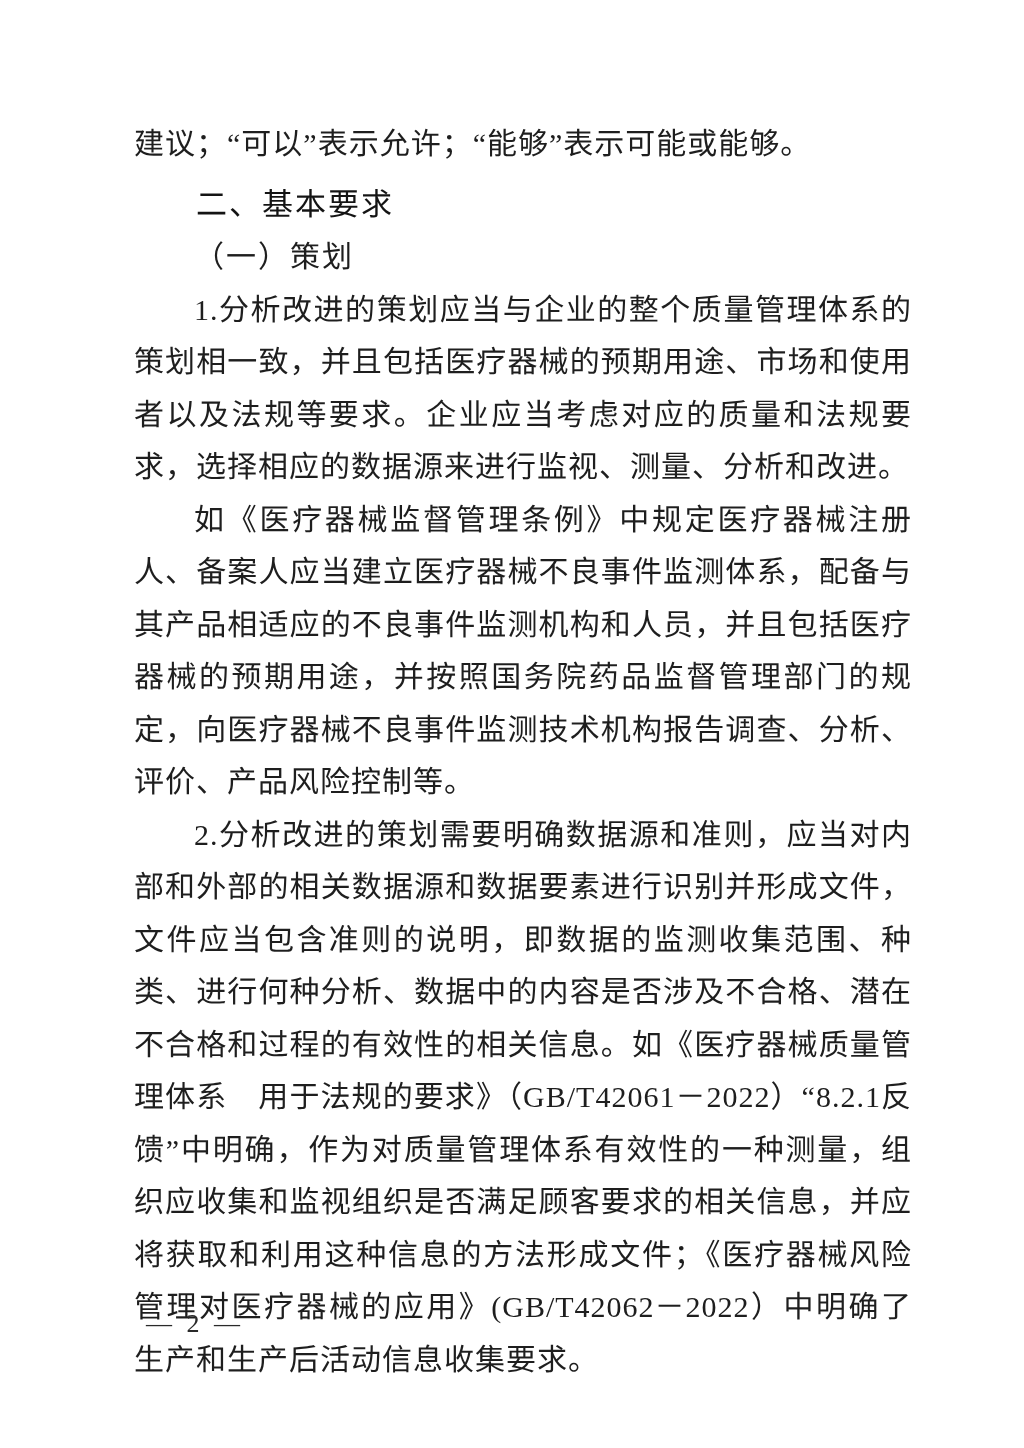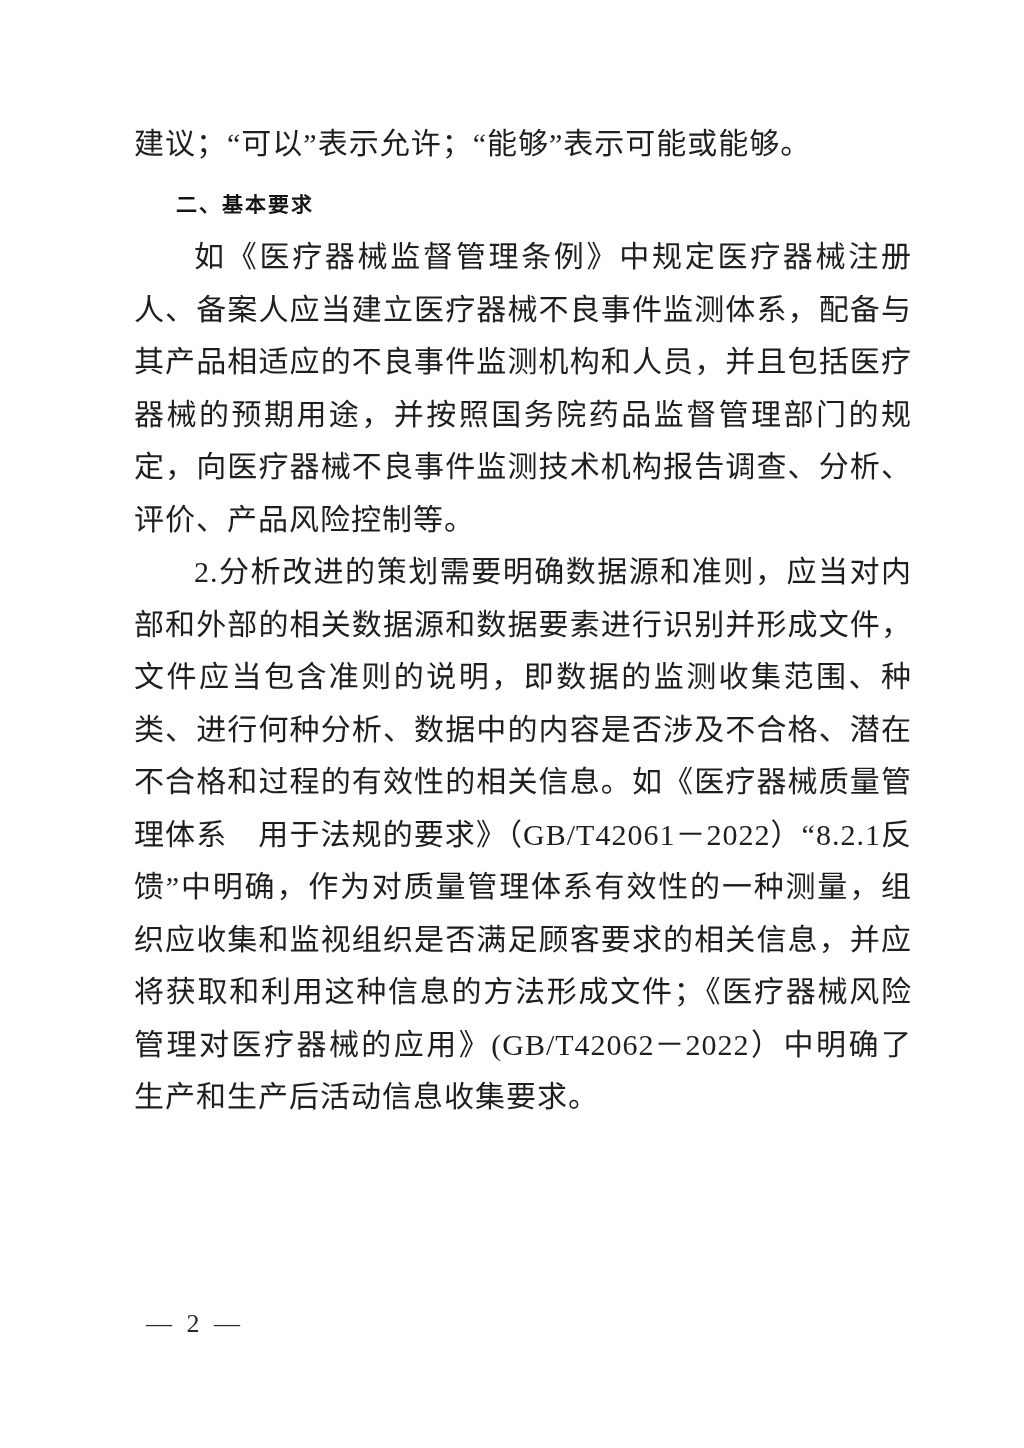--- a/index.html
+++ b/index.html
@@ -31,23 +31,23 @@
     text-align: justify;
     text-justify: inter-ideograph;
     text-indent: 2em;
     letter-spacing: 1px;
   }
   .content p.no-indent {
     text-indent: 0;
   }
   .content h2.sec-heading {
     margin: 8px 0 0 0;
-    font-size: 21px;
+    font-size: 31px;
     line-height: 52.5px;
-    font-weight: bold;
+    font-weight: normal;
     font-family: "Liberation Sans", "DejaVu Sans", sans-serif;
     text-indent: 2em;
     letter-spacing: 2px;
     color: #141414;
   }
   .content p.subsection {
     letter-spacing: 2px;
   }
   .page-footer {
     position: absolute;
@@ -60,17 +60,19 @@
     font-family: "Liberation Serif", "DejaVu Serif", serif;
   }
 </style>
 </head>
 <body>
 
 <div class="page">
   <div class="content">
     <p class="no-indent">建议；“可以”表示允许；“能够”表示可能或能够。</p>
     <h2 class="sec-heading">二、基本要求</h2>
+    <p class="subsection">（一）策划</p>
+    <p>1.分析改进的策划应当与企业的整个质量管理体系的策划相一致，并且包括医疗器械的预期用途、市场和使用者以及法规等要求。企业应当考虑对应的质量和法规要求，选择相应的数据源来进行监视、测量、分析和改进。</p>
     <p>如《医疗器械监督管理条例》中规定医疗器械注册人、备案人应当建立医疗器械不良事件监测体系，配备与其产品相适应的不良事件监测机构和人员，并且包括医疗器械的预期用途，并按照国务院药品监督管理部门的规定，向医疗器械不良事件监测技术机构报告调查、分析、评价、产品风险控制等。</p>
     <p>2.分析改进的策划需要明确数据源和准则，应当对内部和外部的相关数据源和数据要素进行识别并形成文件，文件应当包含准则的说明，即数据的监测收集范围、种类、进行何种分析、数据中的内容是否涉及不合格、潜在不合格和过程的有效性的相关信息。如《医疗器械质量管理体系　用于法规的要求》（GB/T42061－2022）“8.2.1反馈”中明确，作为对质量管理体系有效性的一种测量，组织应收集和监视组织是否满足顾客要求的相关信息，并应将获取和利用这种信息的方法形成文件；《医疗器械风险管理对医疗器械的应用》(GB/T42062－2022）中明确了生产和生产后活动信息收集要求。</p>
   </div>
   <div class="page-footer">— 2 —</div>
 </div>
 
 </body></html>

